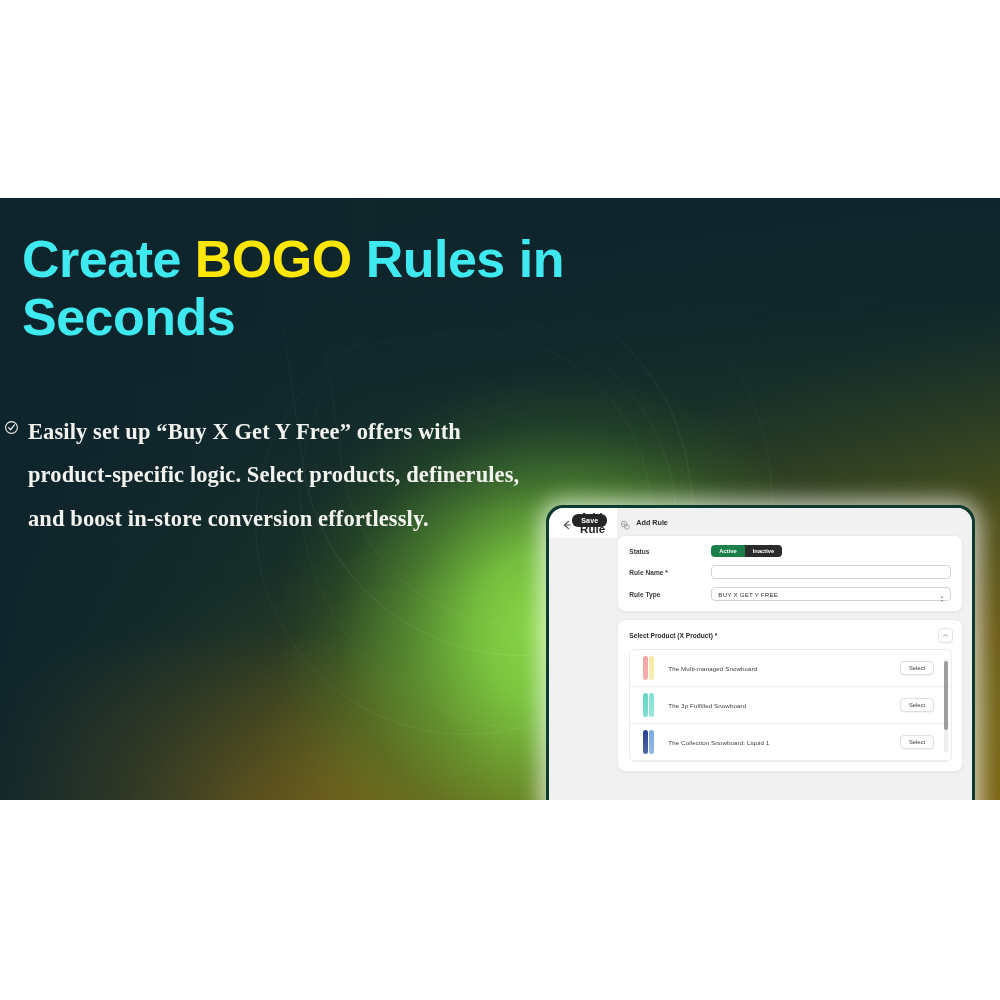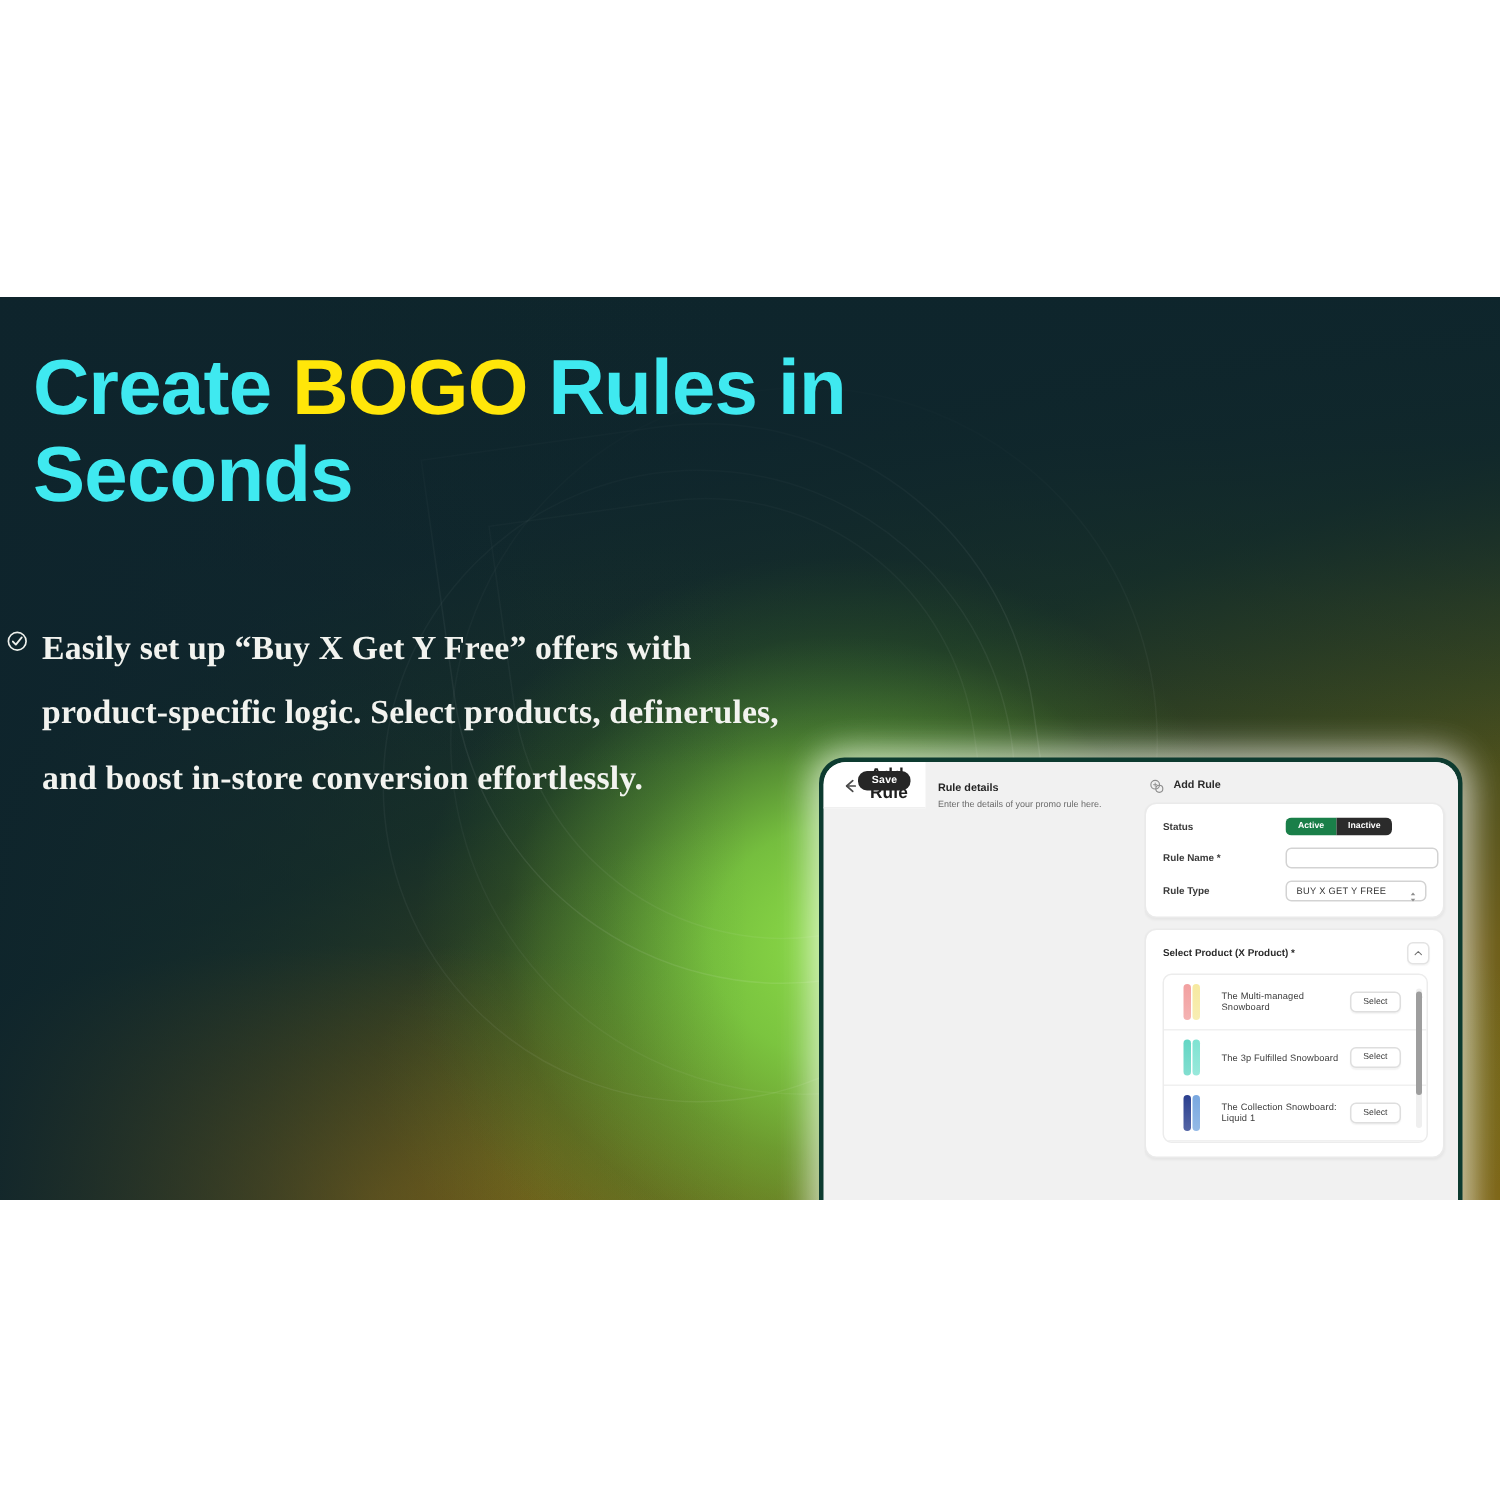--- a/index.html
+++ b/index.html
@@ -251,24 +251,20 @@
             <path d="M10 3.2 L4.6 8 L10 12.8" fill="none" stroke="currentColor" stroke-width="1.5" stroke-linecap="round" stroke-linejoin="round"></path>
             <path d="M4.6 8 H12.2" stroke="currentColor" stroke-width="1.5" stroke-linecap="round"></path>
           </svg>
         </span>
         <span id="app-title">Add Rule</span>
         <button id="save-button">Save</button>
       </div>
 
       <div id="app-body">
 
-        <div id="app-left">
-          <div id="left-title">Rule details</div>
-          <div id="left-sub">Enter the details of your promo rule here.</div>
-        </div>
 
         <div id="app-right">
 
           <div class="rule-head">
             <span class="rule-head-icon">
               <svg viewBox="0 0 16 16" width="11" height="11">
                 <circle cx="6" cy="6" r="4.2" fill="none" stroke="currentColor" stroke-width="1.1"></circle>
                 <circle cx="10" cy="10" r="3.4" fill="none" stroke="currentColor" stroke-width="1.1"></circle>
                 <path d="M4.4 6 H7.6 M6 4.4 V7.6" stroke="currentColor" stroke-width="0.9" stroke-linecap="round"></path>
               </svg>

